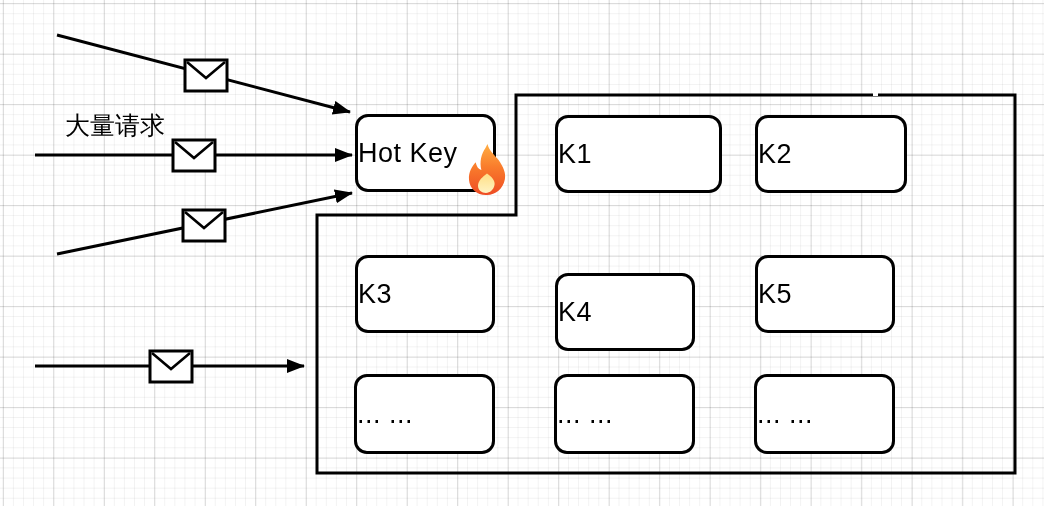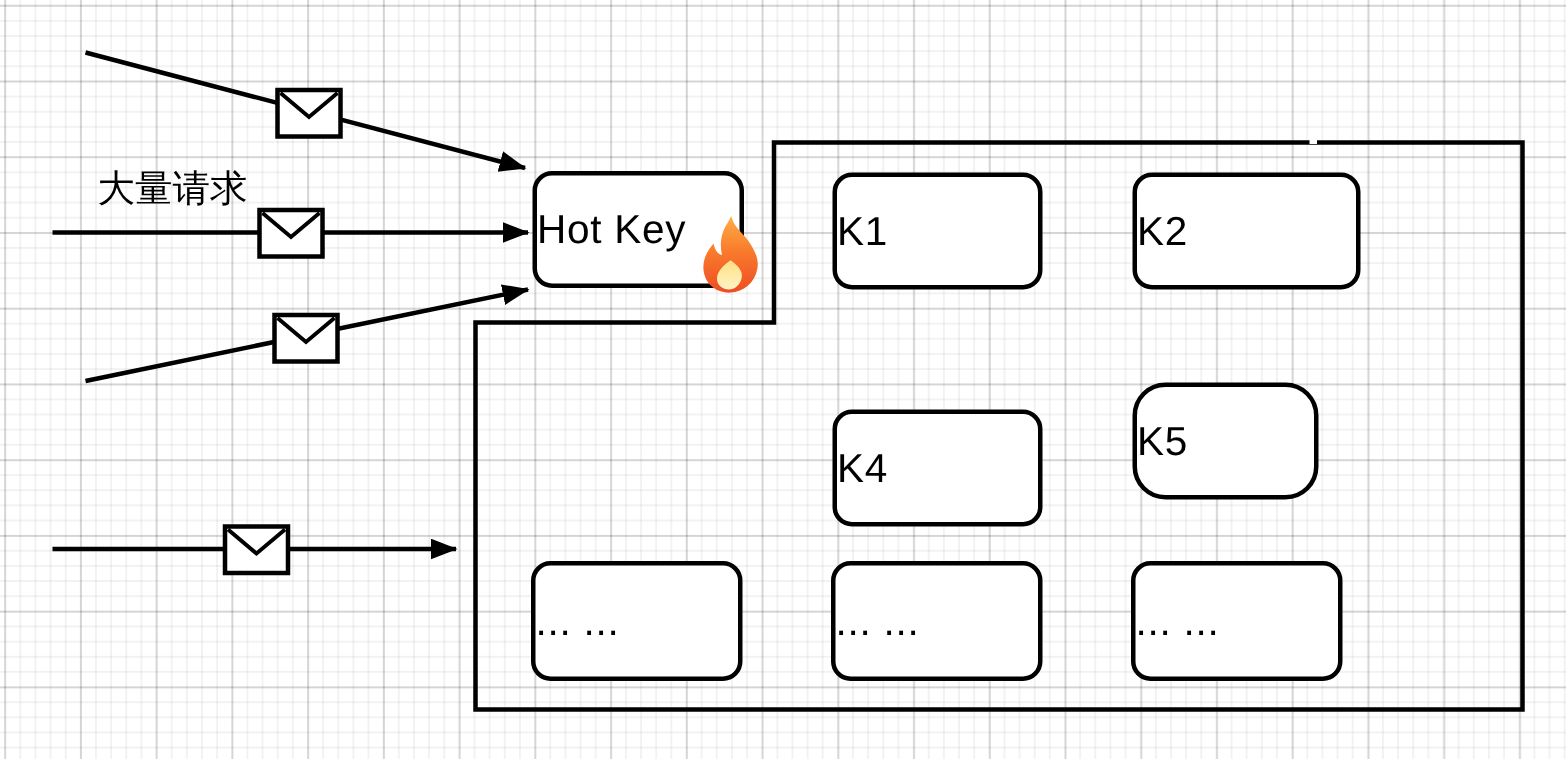--- a/index.html
+++ b/index.html
@@ -37,25 +37,25 @@
     border: 3px solid #000000;
     border-radius: 13px;
     display: flex;
     align-items: center;
     justify-content: flex-start;
     font-size: 27px;
     letter-spacing: 0.5px;
     white-space: nowrap;
   }
   .node-hotkey  { left: 355px; top: 114px; width: 141px; height: 78px; }
-  .node-k1      { left: 555px; top: 115px; width: 140px; height: 78px; }
+  .node-k1      { left: 555px; top: 115px; width: 167px; height: 78px; }
   .node-k2      { left: 755px; top: 115px; width: 152px; height: 78px; }
   .node-k3      { left: 355px; top: 255px; width: 140px; height: 78px; }
   .node-k4      { left: 555px; top: 273px; width: 140px; height: 78px; }
-  .node-k5      { left: 755px; top: 255px; width: 124px; height: 78px; border-radius: 22px; }
+  .node-k5      { left: 755px; top: 255px; width: 140px; height: 78px; }
   .node-more1   { left: 354px; top: 374px; width: 141px; height: 80px; }
   .node-more2   { left: 554px; top: 374px; width: 141px; height: 80px; }
   .node-more3   { left: 754px; top: 374px; width: 141px; height: 80px; }
   .annotation {
     position: absolute;
     font-size: 25px;
     color: #000;
     white-space: nowrap;
   }
   .annotation-mass     { left: 65px; top: 109px; }
@@ -117,20 +117,23 @@
 
   <div class="node node-hotkey">
     <span>Hot Key</span>
   </div>
   <div class="node node-k1">
     <span>K1</span>
   </div>
   <div class="node node-k2">
     <span>K2</span>
   </div>
+  <div class="node node-k3">
+    <span>K3</span>
+  </div>
   <div class="node node-k4">
     <span>K4</span>
   </div>
   <div class="node node-k5">
     <span>K5</span>
   </div>
   <div class="node node-more1">
     <span>... ...</span>
   </div>
   <div class="node node-more2">

